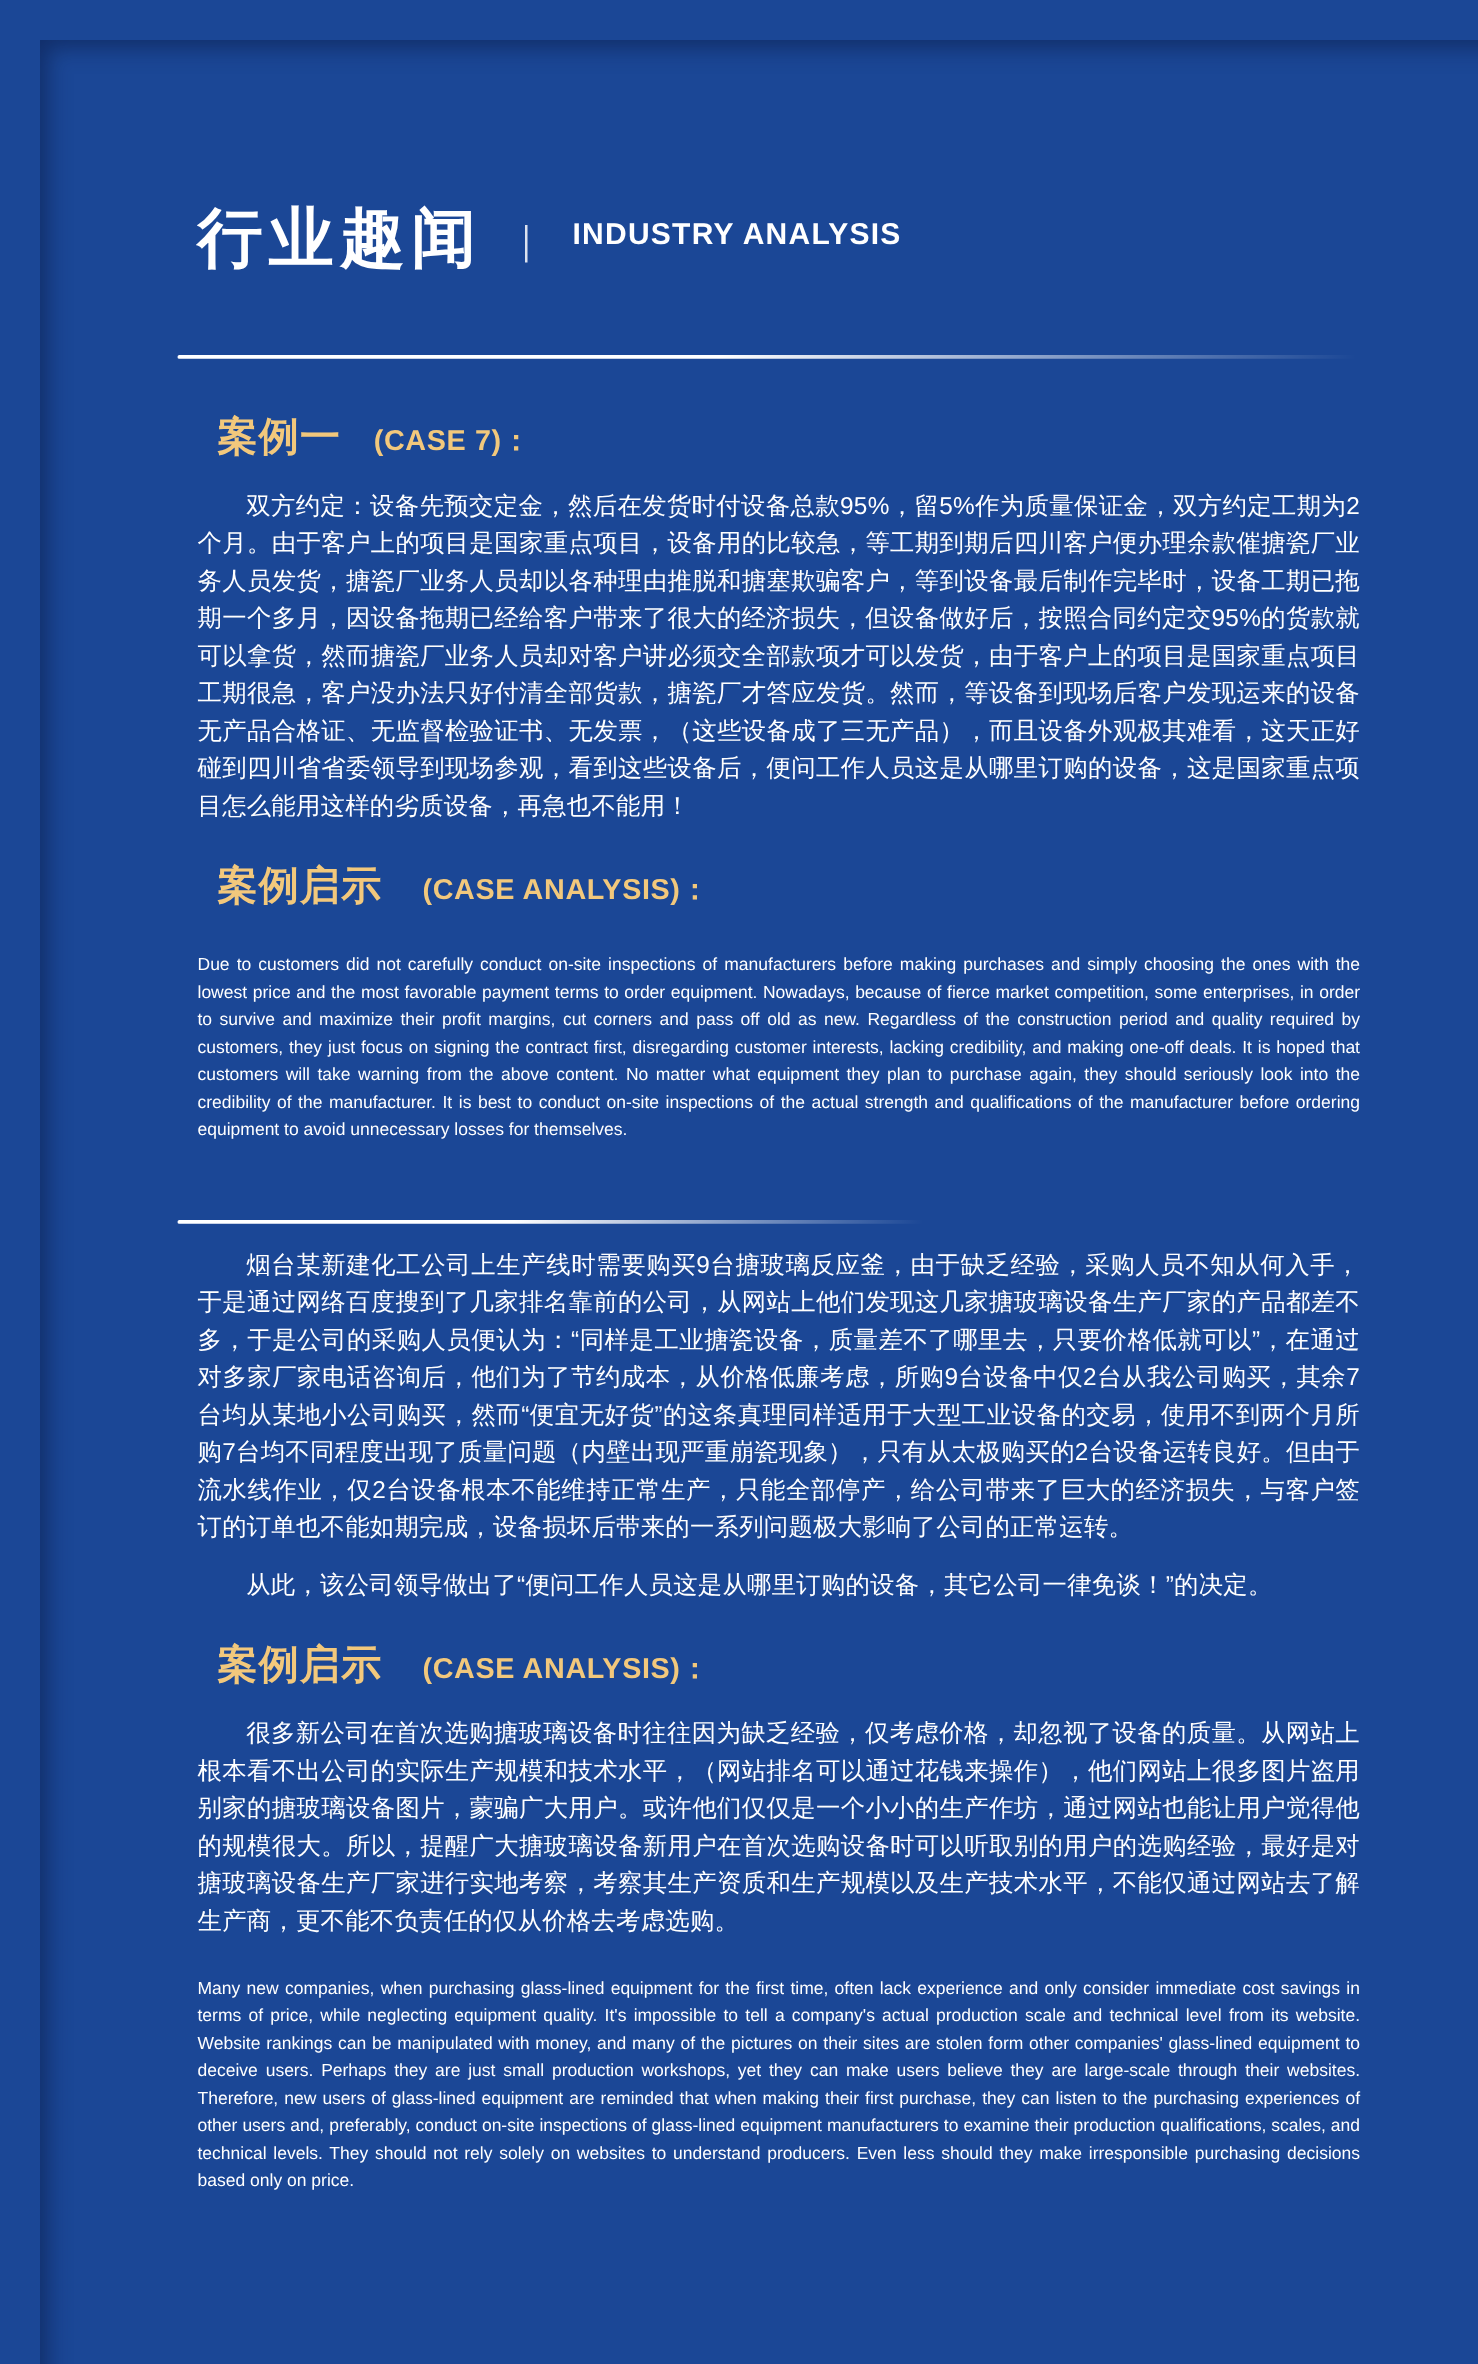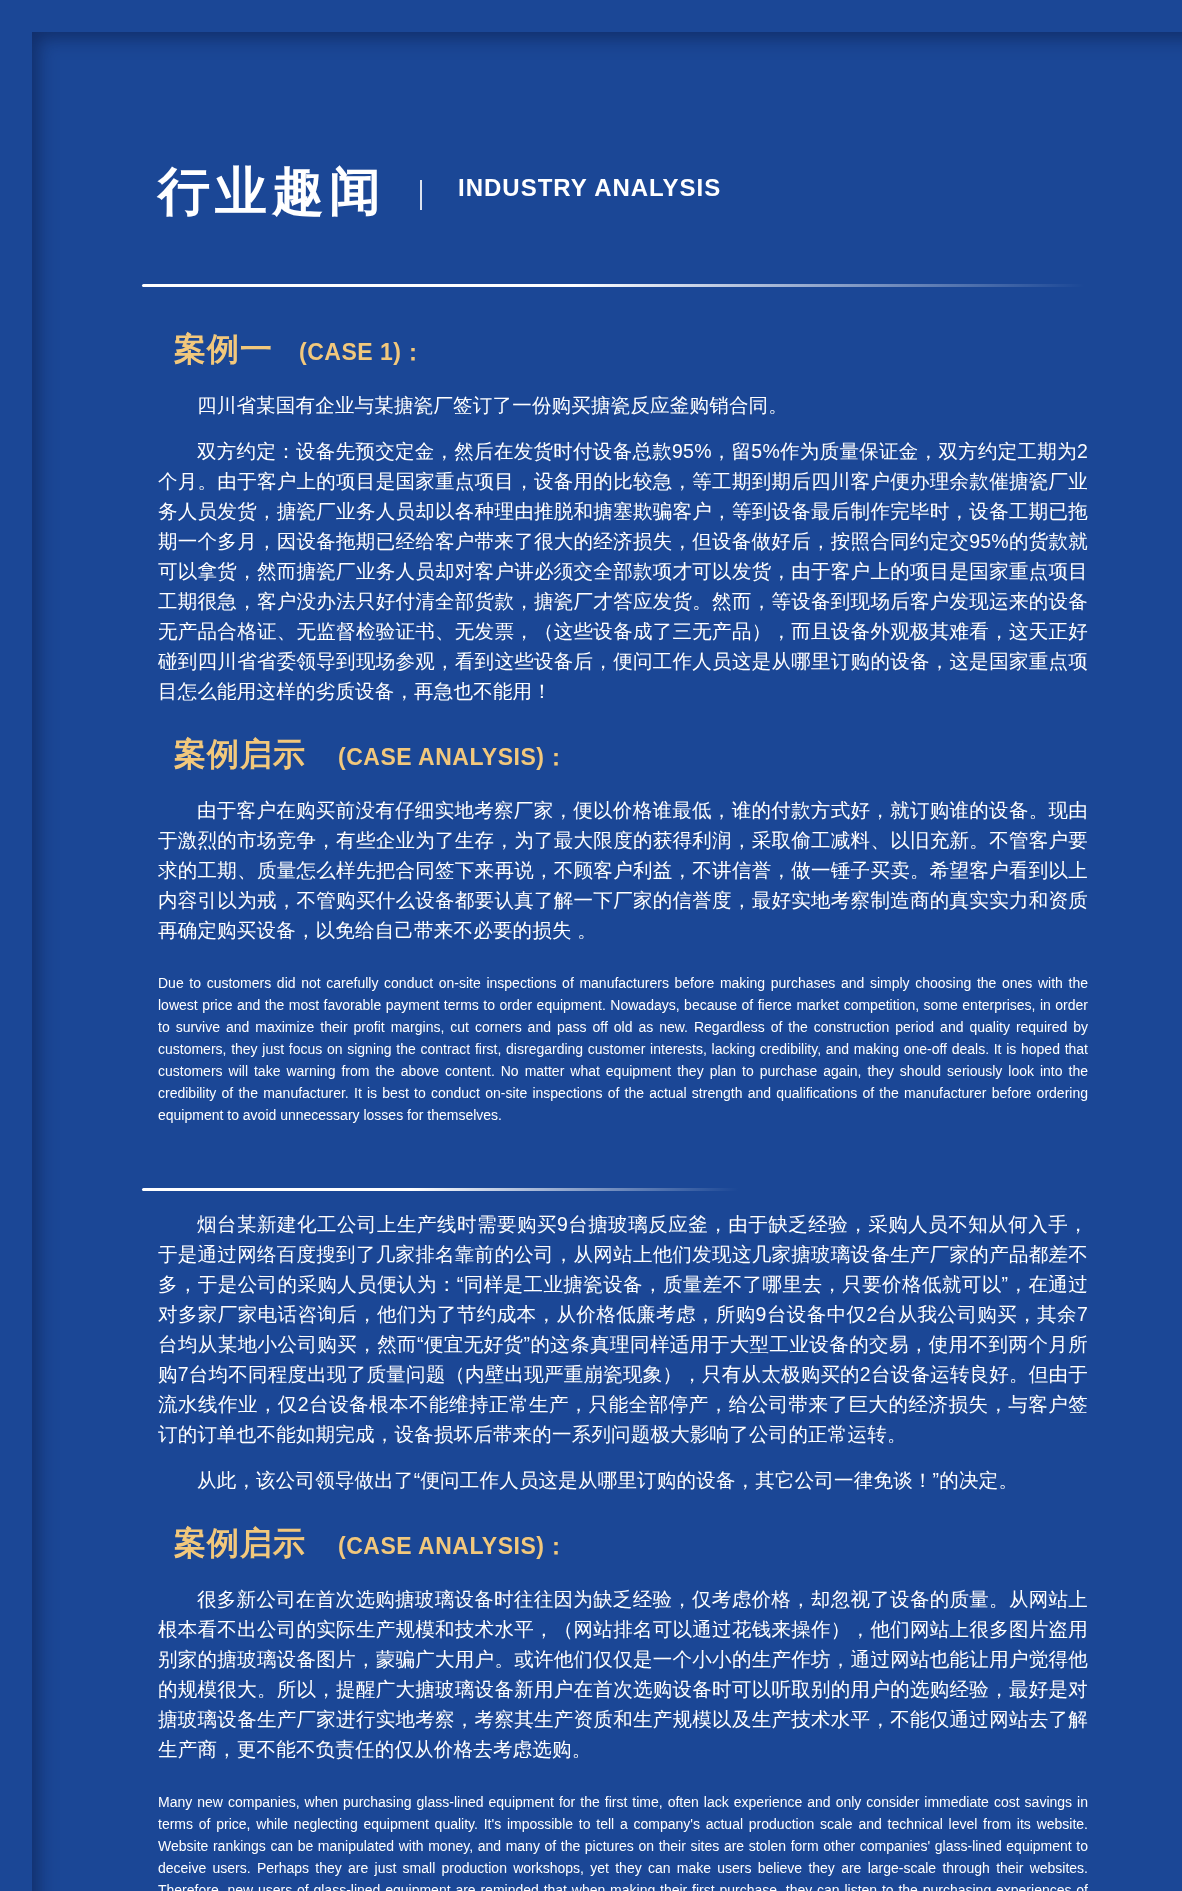--- a/index.html
+++ b/index.html
@@ -55,26 +55,24 @@
 
   <header class="masthead">
     <h1 class="masthead-cn">行业趣闻</h1>
     <span class="masthead-sep"></span>
     <h2 class="masthead-en">INDUSTRY ANALYSIS</h2>
   </header>
 
   <div class="rule rule-long"></div>
 
   <section class="case">
-    <h3 class="case-heading spaced"><span class="cn">案例一</span><span class="en">(CASE 1)：</span></h3>
-    <p class="body-cn mt-8">四川省某国有企业与某搪瓷厂签订了一份购买搪瓷反应釜购销合同。</p>
+    <h3 class="case-heading spaced"><span class="cn">案例一</span><span class="en">(CASE 7)：</span></h3>
     <p class="body-cn mt-14">双方约定：设备先预交定金，然后在发货时付设备总款95%，留5%作为质量保证金，双方约定工期为2个月。由于客户上的项目是国家重点项目，设备用的比较急，等工期到期后四川客户便办理余款催搪瓷厂业务人员发货，搪瓷厂业务人员却以各种理由推脱和搪塞欺骗客户，等到设备最后制作完毕时，设备工期已拖期一个多月，因设备拖期已经给客户带来了很大的经济损失，但设备做好后，按照合同约定交95%的货款就可以拿货，然而搪瓷厂业务人员却对客户讲必须交全部款项才可以发货，由于客户上的项目是国家重点项目工期很急，客户没办法只好付清全部货款，搪瓷厂才答应发货。然而，等设备到现场后客户发现运来的设备无产品合格证、无监督检验证书、无发票，（这些设备成了三无产品），而且设备外观极其难看，这天正好碰到四川省省委领导到现场参观，看到这些设备后，便问工作人员这是从哪里订购的设备，这是国家重点项目怎么能用这样的劣质设备，再急也不能用！</p>
 
     <h3 class="case-heading analysis-heading"><span class="cn">案例启示</span><span class="en">(CASE ANALYSIS)：</span></h3>
-    <p class="body-cn mt-10">由于客户在购买前没有仔细实地考察厂家，便以价格谁最低，谁的付款方式好，就订购谁的设备。现由于激烈的市场竞争，有些企业为了生存，为了最大限度的获得利润，采取偷工减料、以旧充新。不管客户要求的工期、质量怎么样先把合同签下来再说，不顾客户利益，不讲信誉，做一锤子买卖。希望客户看到以上内容引以为戒，不管购买什么设备都要认真了解一下厂家的信誉度，最好实地考察制造商的真实实力和资质再确定购买设备，以免给自己带来不必要的损失 。</p>
     <p class="body-en">Due to customers did not carefully conduct on-site inspections of manufacturers before making purchases and simply choosing the ones with the lowest price and the most favorable payment terms to order equipment. Nowadays, because of fierce market competition, some enterprises, in order to survive and maximize their profit margins, cut corners and pass off old as new. Regardless of the construction period and quality required by customers, they just focus on signing the contract first, disregarding customer interests, lacking credibility, and making one-off deals. It is hoped that customers will take warning from the above content. No matter what equipment they plan to purchase again, they should seriously look into the credibility of the manufacturer. It is best to conduct on-site inspections of the actual strength and qualifications of the manufacturer before ordering equipment to avoid unnecessary losses for themselves.</p>
   </section>
 
   <div class="rule rule-short"></div>
 
   <section class="case">
     <p class="body-cn mt-18">烟台某新建化工公司上生产线时需要购买9台搪玻璃反应釜，由于缺乏经验，采购人员不知从何入手，于是通过网络百度搜到了几家排名靠前的公司，从网站上他们发现这几家搪玻璃设备生产厂家的产品都差不多，于是公司的采购人员便认为：“同样是工业搪瓷设备，质量差不了哪里去，只要价格低就可以”，在通过对多家厂家电话咨询后，他们为了节约成本，从价格低廉考虑，所购9台设备中仅2台从我公司购买，其余7台均从某地小公司购买，然而“便宜无好货”的这条真理同样适用于大型工业设备的交易，使用不到两个月所购7台均不同程度出现了质量问题（内壁出现严重崩瓷现象），只有从太极购买的2台设备运转良好。但由于流水线作业，仅2台设备根本不能维持正常生产，只能全部停产，给公司带来了巨大的经济损失，与客户签订的订单也不能如期完成，设备损坏后带来的一系列问题极大影响了公司的正常运转。</p>
     <p class="body-cn mt-6">从此，该公司领导做出了“便问工作人员这是从哪里订购的设备，其它公司一律免谈！”的决定。</p>
 
     <h3 class="case-heading analysis-heading"><span class="cn">案例启示</span><span class="en">(CASE ANALYSIS)：</span></h3>

